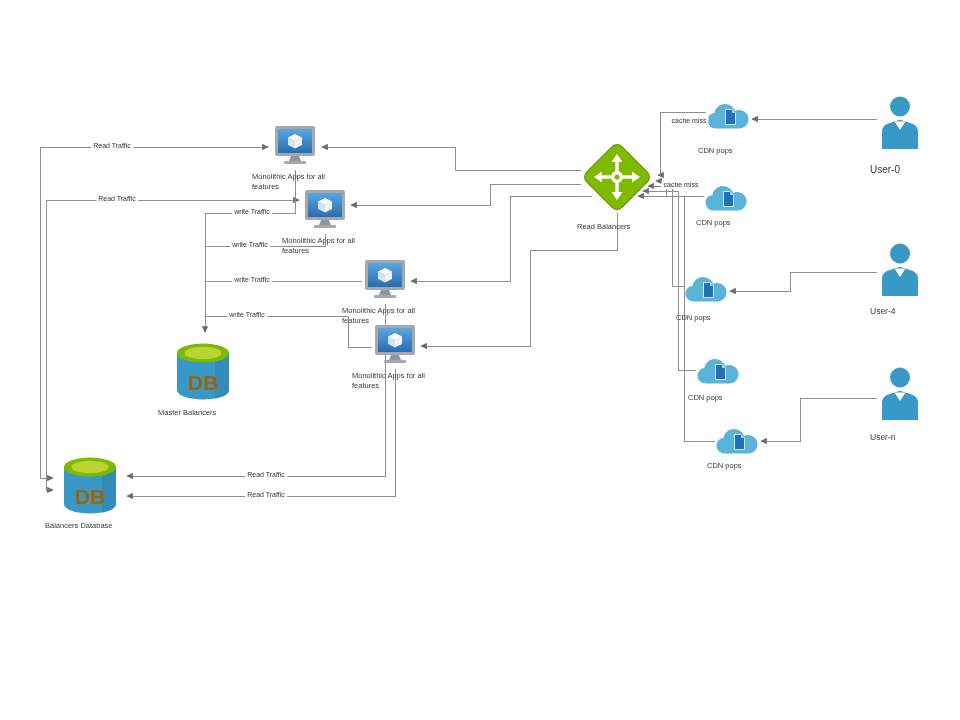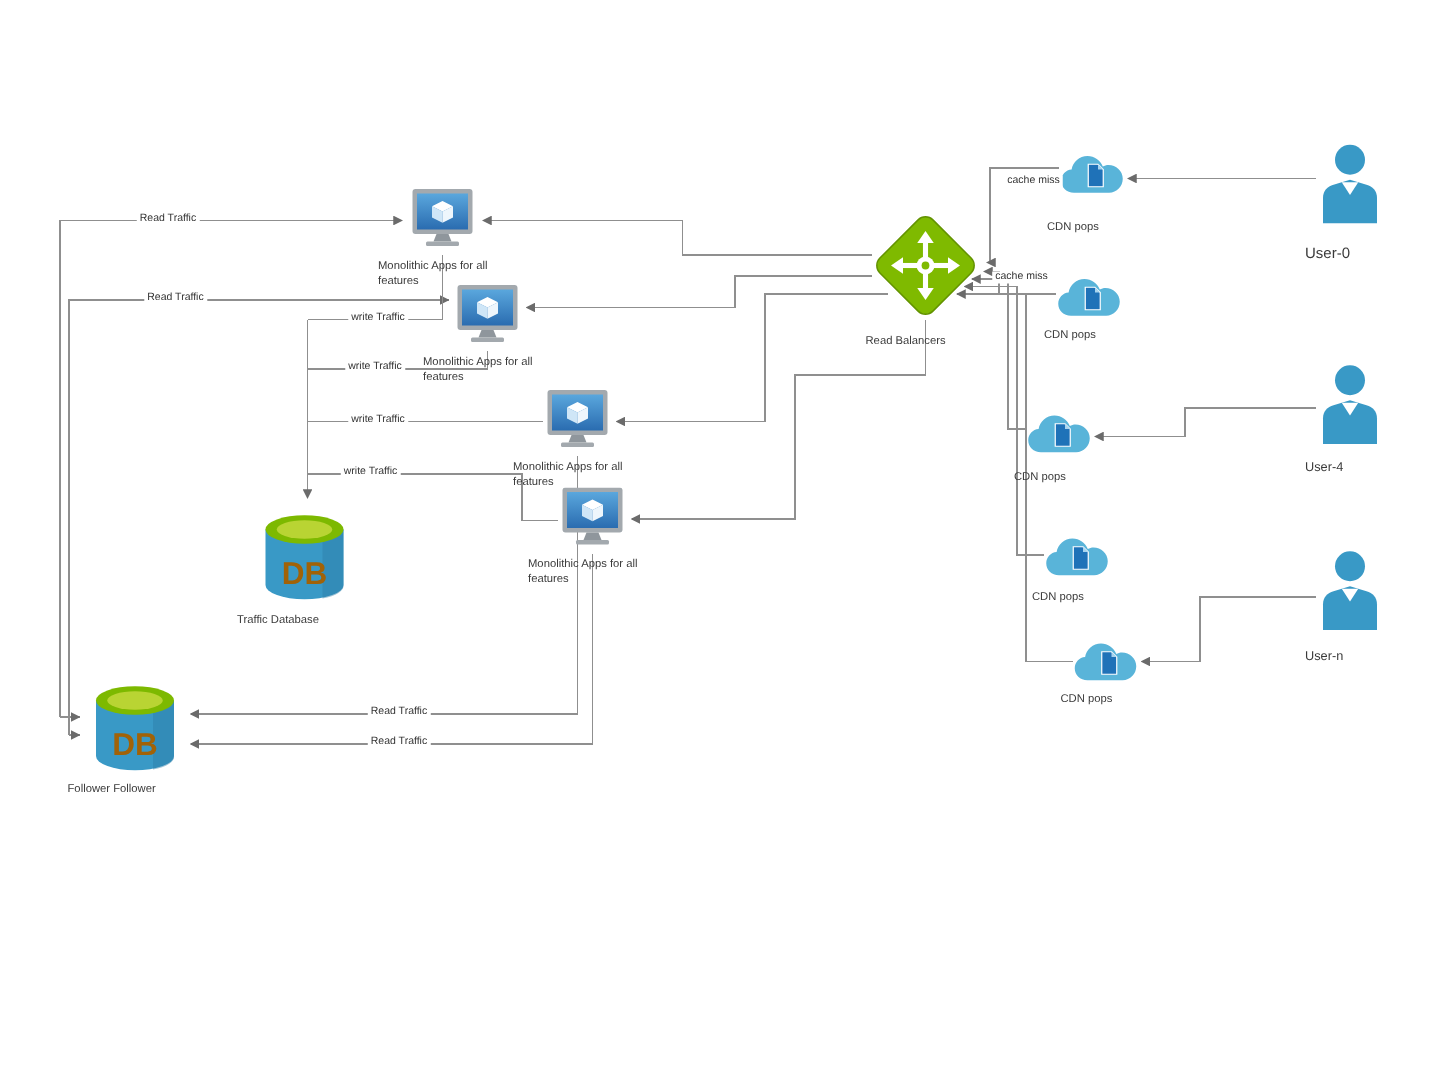--- a/index.html
+++ b/index.html
@@ -205,29 +205,29 @@
       </svg>
   </div>
   <div class="node-label" style="left:900px;top:432px;width:60px;font-size:8.5px;">User-n</div>
 
   <div class="node" style="left:170px;top:338px;width:66px;height:68px;">
     <svg>
         <use href="#sym-db"></use>
       </svg>
     <div class="db-text">DB</div>
   </div>
-  <div class="node-label" style="left:203px;top:408px;width:90px;">Traffic Database</div>
+  <div class="node-label" style="left:203px;top:408px;width:90px;">Master Balancers</div>
 
   <div class="node" style="left:57px;top:452px;width:66px;height:68px;">
     <svg>
         <use href="#sym-db"></use>
       </svg>
     <div class="db-text">DB</div>
   </div>
-  <div class="node-label" style="left:90px;top:521px;width:90px;">Follower Follower</div>
+  <div class="node-label" style="left:90px;top:521px;width:90px;">Balancers Database</div>
 
   <div class="edge-label" style="left:112px;top:142px;">Read Traffic</div>
   <div class="edge-label" style="left:117px;top:195px;">Read Traffic</div>
   <div class="edge-label" style="left:252px;top:208px;">write Traffic</div>
   <div class="edge-label" style="left:250px;top:241px;">write Traffic</div>
   <div class="edge-label" style="left:252px;top:276px;">write Traffic</div>
   <div class="edge-label" style="left:247px;top:311px;">write Traffic</div>
   <div class="edge-label" style="left:266px;top:471px;">Read Traffic</div>
   <div class="edge-label" style="left:266px;top:491px;">Read Traffic</div>
   <div class="edge-label" style="left:689px;top:117px;">cache miss</div>

